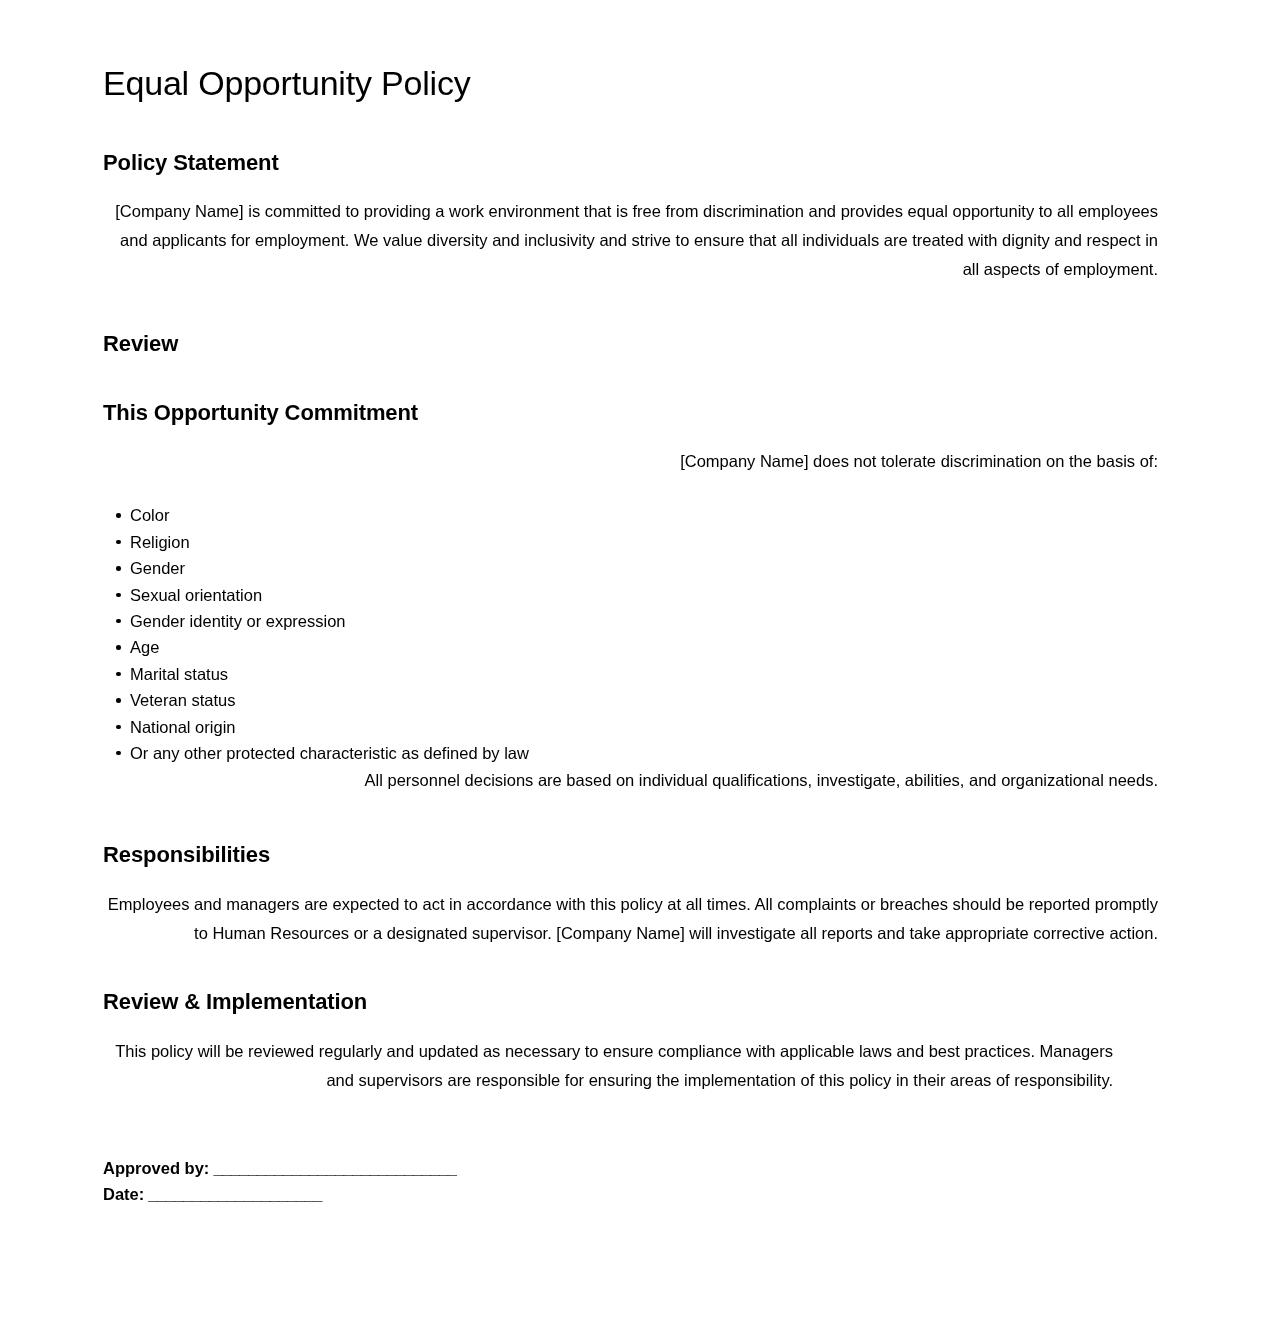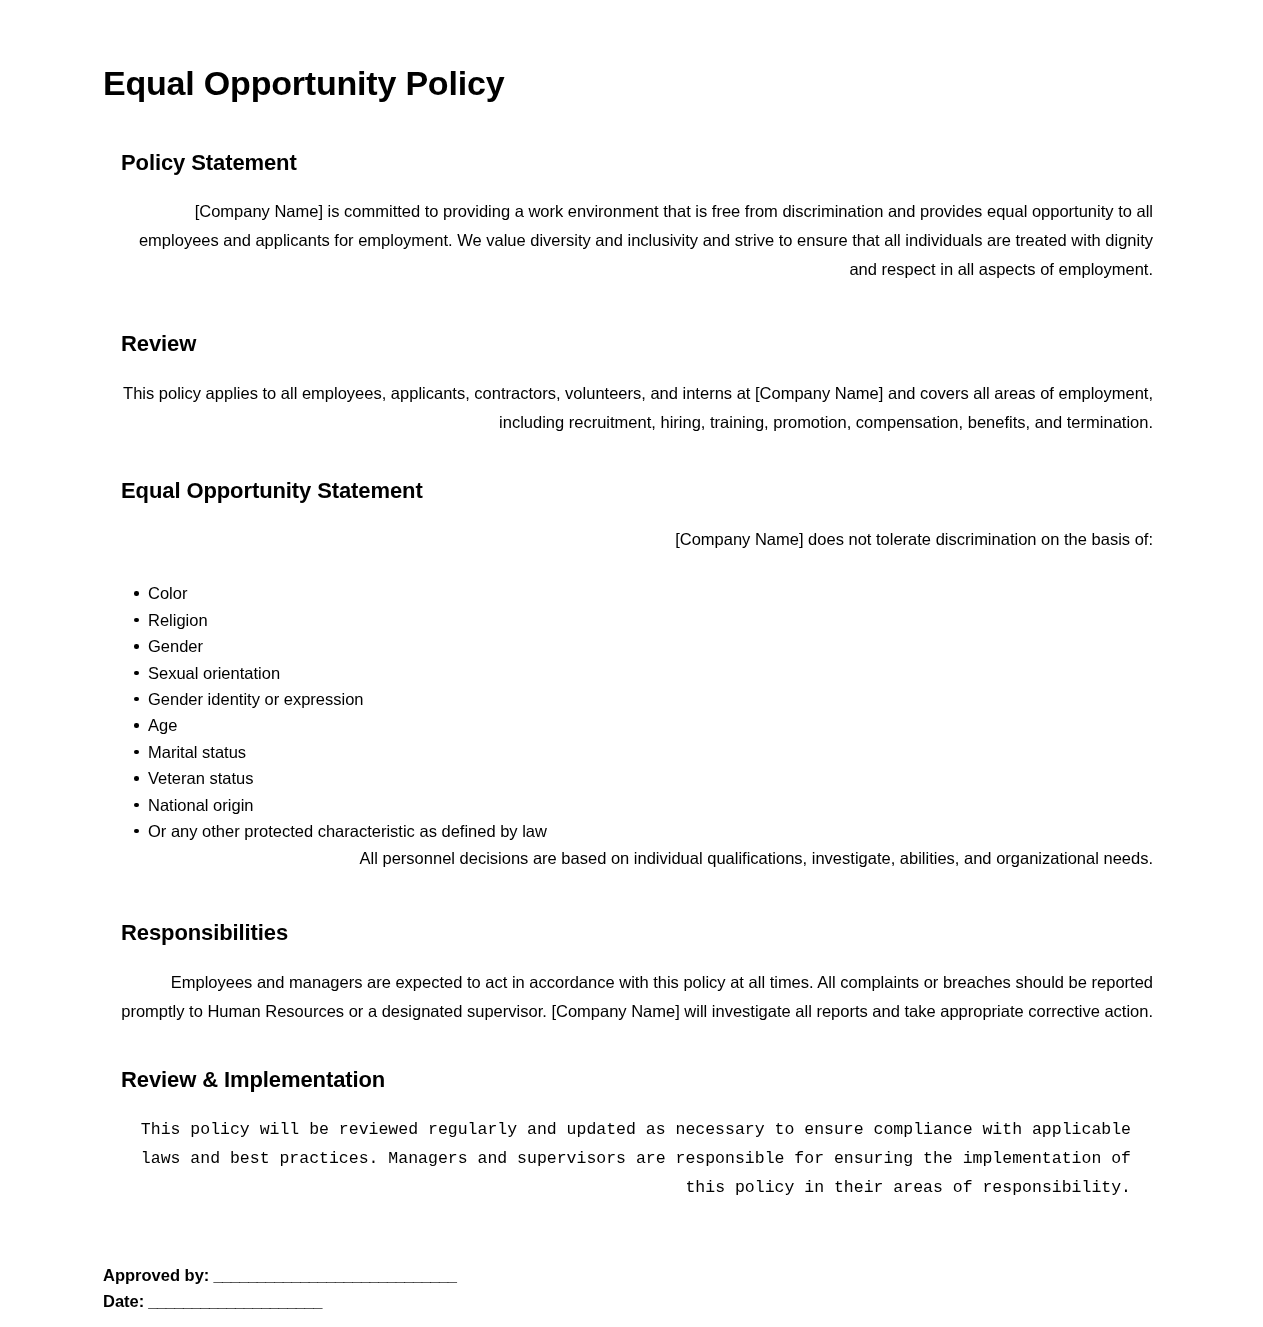--- a/index.html
+++ b/index.html
@@ -16,27 +16,27 @@
   }
   .page {
     width: 1263px;
     min-height: 1327px;
     background: #ffffff;
     box-sizing: border-box;
     padding: 62px 92px 40px 103px;
   }
   .doc-title {
     font-size: 34px;
-    font-weight: bold;
+    font-weight: normal;
     line-height: 1.25;
     margin: 0 0 44px 0;
     letter-spacing: -0.2px;
   }
   .section {
-    margin: 18px;
+    margin: 0;
   }
   .section-heading {
     font-size: 22px;
     font-weight: bold;
     line-height: 1.3;
     margin: 0 0 20px 0;
     letter-spacing: -0.1px;
   }
   .gap-before {
     margin-top: 46px;
@@ -46,21 +46,20 @@
   }
   p.body-text {
     font-size: 16.5px;
     line-height: 29px;
     margin: 0 0 0 0;
     max-width: 1055px;
     text-align: right;
   }
   p.body-text.narrow {
     max-width: 1010px;
-    font-family: Liberation Mono, monospace;
   }
   p.body-text.mid {
     max-width: 1045px;
   }
   ul.bullet-list {
     list-style: none;
     margin: 26px 0 0 0;
     padding: 0;
   }
   ul.bullet-list li {
@@ -108,25 +107,24 @@
 
   <h1 class="doc-title">Equal Opportunity Policy</h1>
 
   <section class="section">
     <h2 class="section-heading">Policy Statement</h2>
     <p class="body-text">[Company Name] is committed to providing a work environment that is free from discrimination and provides equal opportunity to all employees and applicants for employment. We value diversity and inclusivity and strive to ensure that all individuals are treated with dignity and respect in all aspects of employment.</p>
   </section>
 
   <section class="section gap-before">
     <h2 class="section-heading">Review</h2>
-    <p class="body-text mid">This policy applies to all employees, applicants, contractors, volunteers, and interns at [Company Name] and covers all areas of employment, including recruitment, hiring, training, promotion, compensation, benefits, and termination.</p>
   </section>
 
   <section class="section gap-before-sm">
-    <h2 class="section-heading">Equal Opportunity Statement</h2>
+    <h2 class="section-heading">This Opportunity Commitment</h2>
     <p class="body-text">[Company Name] does not tolerate discrimination on the basis of:</p>
 
     <ul class="bullet-list">
       <li>Color</li>
       <li>Religion</li>
       <li>Gender</li>
       <li>Sexual orientation</li>
       <li>Gender identity or expression</li>
       <li>Age</li>
       <li>Marital status</li>

